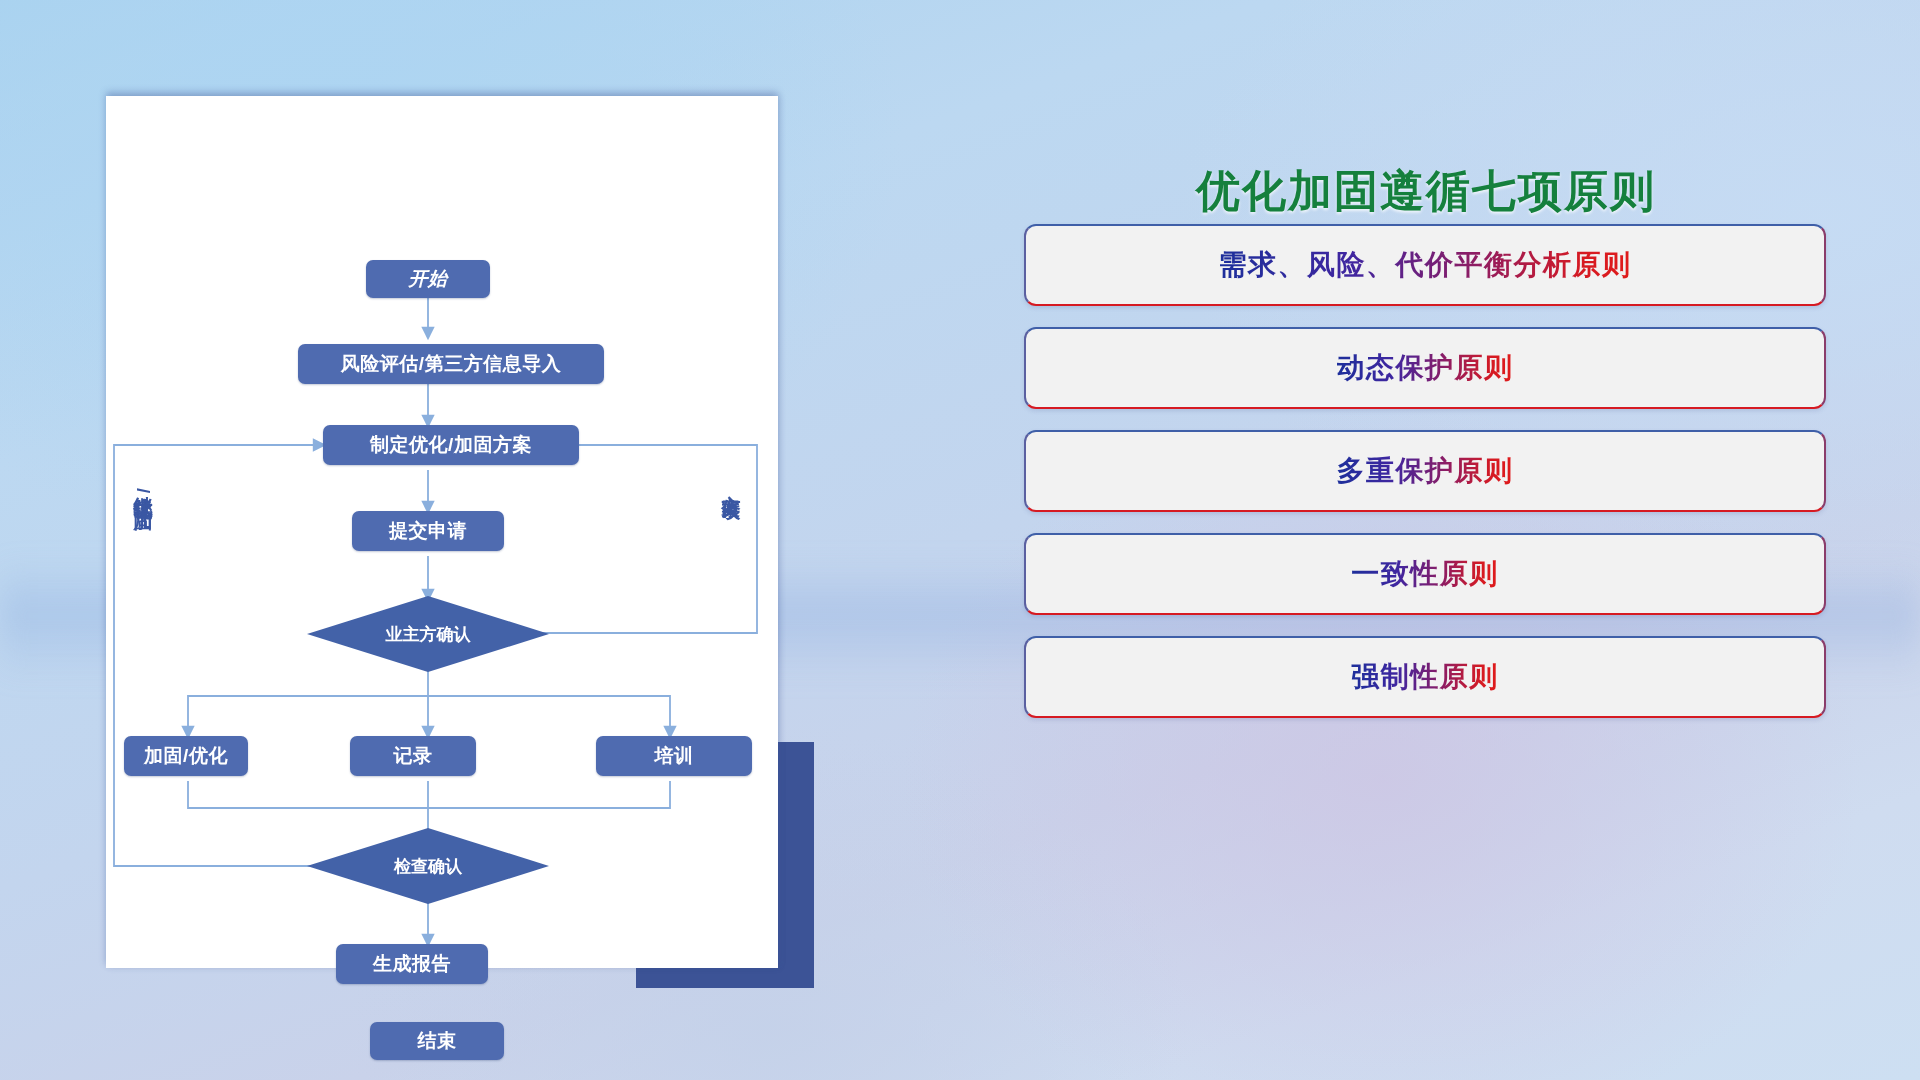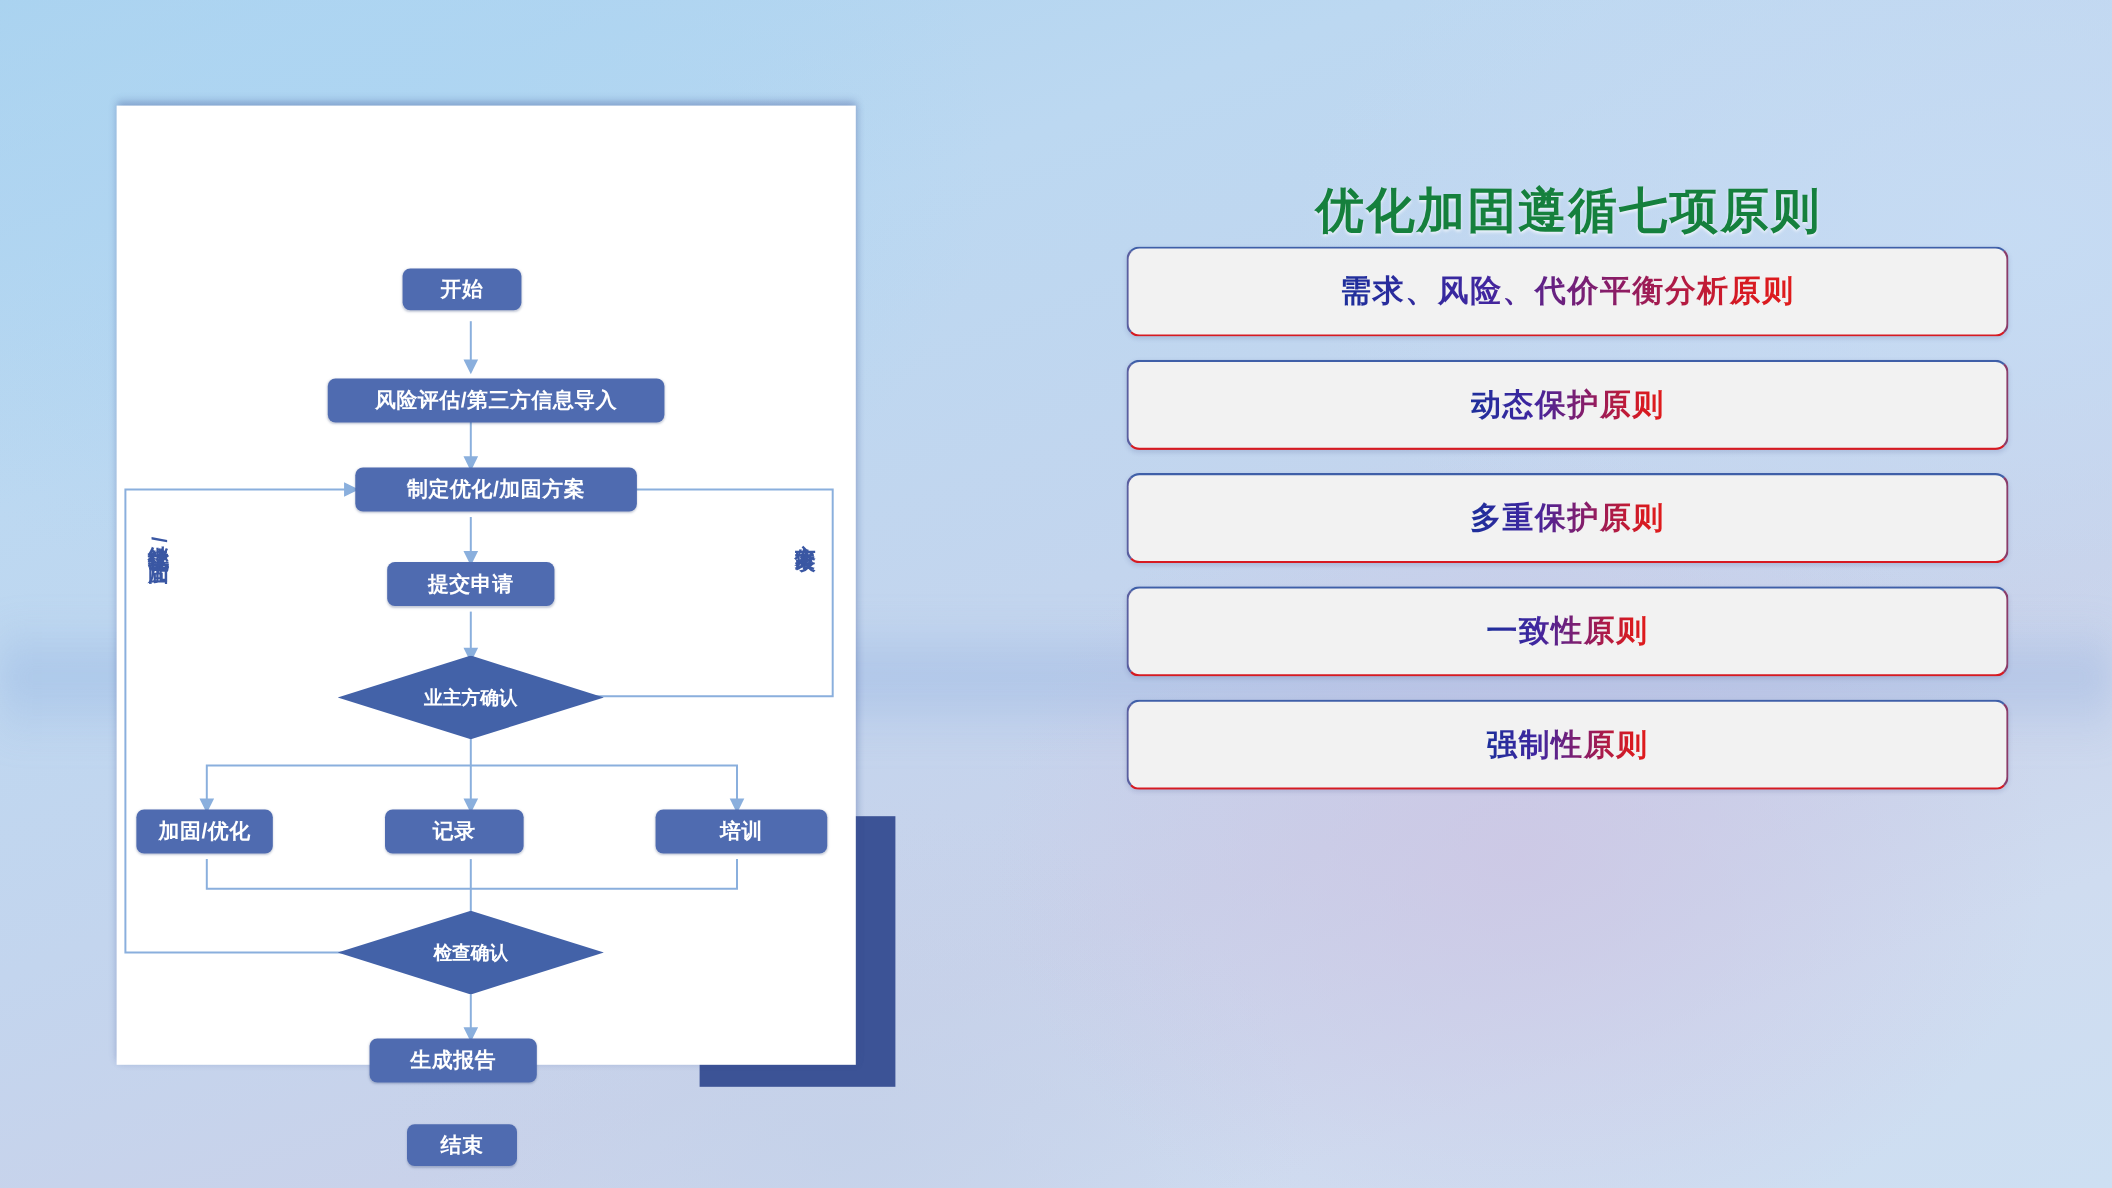--- a/index.html
+++ b/index.html
@@ -135,41 +135,41 @@
         <path d="M82,685 L82,712 L564,712 L564,685"></path>
         <line x1="322" y1="685" x2="322" y2="712"></line>
         <line x1="322" y1="712" x2="322" y2="745" marker-end="url(#ar)"></line>
 
         <line x1="322" y1="805" x2="322" y2="845" marker-end="url(#ar)"></line>
 
         <line x1="322" y1="893" x2="322" y2="923" marker-end="url(#ar)"></line>
       </g>
     </svg>
 
-    <div class="node" style="left:260px;top:148px;width:108px;height:38px;">开始</div>
+    <div class="node" style="left:260px;top:164px;width:124px;height:38px;font-style:italic;">开始</div>
 
     <div class="node" style="left:192px;top:248px;width:306px;height:40px;">风险评估/第三方信息导入</div>
 
     <div class="node" style="left:217px;top:329px;width:256px;height:40px;">制定优化/加固方案</div>
 
     <div class="node" style="left:246px;top:415px;width:152px;height:40px;">提交申请</div>
 
     <div class="diamond" style="left:201px;top:500px;width:242px;height:76px;">业主方确认</div>
 
     <div class="node" style="left:18px;top:640px;width:124px;height:40px;">加固/优化</div>
 
     <div class="node" style="left:244px;top:640px;width:126px;height:40px;">记录</div>
 
     <div class="node" style="left:490px;top:640px;width:156px;height:40px;">培训</div>
 
     <div class="diamond" style="left:201px;top:732px;width:242px;height:76px;">检查确认</div>
 
     <div class="node" style="left:230px;top:848px;width:152px;height:40px;">生成报告</div>
 
-    <div class="node" style="left:264px;top:926px;width:100px;height:38px;">结束</div>
+    <div class="node" style="left:264px;top:926px;width:134px;height:38px;">结束</div>
 
     <div class="vlabel" style="left:28px;top:384px;">继续优化/加固</div>
 
     <div class="vlabel" style="left:616px;top:384px;">方案修改</div>
 
   </div>
 </div>
 
 <div id="right">
 

